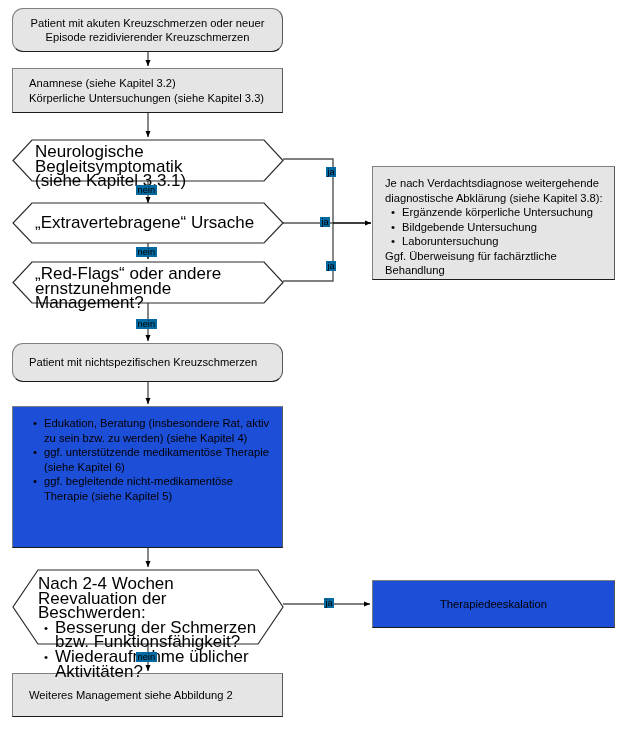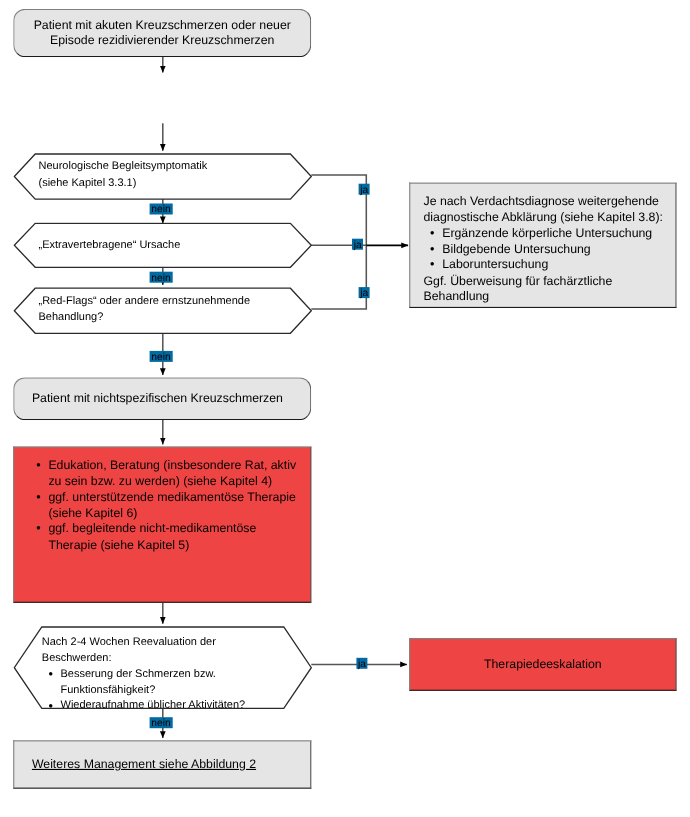--- a/index.html
+++ b/index.html
@@ -46,21 +46,21 @@
     border-top: 1.5px solid #808080;
     border-left: 1.5px solid #808080;
     border-right: 1.5px solid #595959;
     border-bottom: 1.5px solid #1a1a1a;
     background: #e5e5e5;
   }
   .box.rounded {
     border-radius: 11px;
   }
   .box.filled {
-    background: #ef4444;
+    background: #1d4ed8;
   }
   .pad {
     padding: 9px 14px 9px 16px;
   }
   .center {
     display: flex;
     align-items: center;
     justify-content: center;
     text-align: center;
     height: 100%;
@@ -77,21 +77,21 @@
     position: absolute;
   }
   .hex svg {
     position: absolute;
     left: 0;
     top: 0;
   }
   .hex .hextext {
     position: absolute;
     z-index: 3;
-    font-size: 10px;
+    font-size: 17px;
     line-height: 14.6px;
   }
   
   ul.bl {
     margin: 0;
     padding: 0 0 0 17px;
     list-style: none;
   }
   ul.bl > li {
     position: relative;
@@ -172,20 +172,26 @@
   <span class="elabel" style="left:324px; top:598px;">ja</span>
   <span class="elabel" style="left:136px; top:652px;">nein</span>
 
   <div class="node box rounded" style="left:12px; top:8px; width:271px; height:44px;">
     <div class="txt center" style="flex-direction:column; padding:0 10px;">
       <div>Patient mit akuten Kreuzschmerzen oder neuer</div>
       <div>Episode rezidivierender Kreuzschmerzen</div>
     </div>
   </div>
 
+  <div class="node box" style="left:12px; top:68px; width:271px; height:45px;">
+    <div class="txt vmid pad" style="flex-direction:column; align-items:flex-start; justify-content:center;">
+      <div>Anamnese (siehe Kapitel 3.2)</div>
+      <div>Körperliche Untersuchungen (siehe Kapitel 3.3)</div>
+    </div>
+  </div>
 
   <div class="hex" style="left:12px; top:139px; width:272px; height:43px;">
     <svg width="272" height="43" viewBox="0 0 272 43">
       <polygon points="20,1 252,1 271,21.5 252,42 20,42 1,21.5" fill="#ffffff" stroke="#2b2b2b" stroke-width="1.2"></polygon>
     </svg>
     <div class="hextext" style="left:23px; top:6px; width:225px;">
       <div>Neurologische Begleitsymptomatik</div>
       <div>(siehe Kapitel 3.3.1)</div>
     </div>
   </div>
@@ -198,21 +204,21 @@
       <div>„Extravertebragene“ Ursache</div>
     </div>
   </div>
 
   <div class="hex" style="left:12px; top:261px; width:272px; height:35px;">
     <svg width="272" height="43" viewBox="0 0 272 43">
       <polygon points="20,1 252,1 271,21.5 252,42 20,42 1,21.5" fill="#ffffff" stroke="#2b2b2b" stroke-width="1.2"></polygon>
     </svg>
     <div class="hextext" style="left:23px; top:6px; width:230px;">
       <div>„Red-Flags“ oder andere ernstzunehmende</div>
-      <div>Behandlung?</div>
+      <div>Management?</div>
     </div>
   </div>
 
   <div class="node box" style="left:372px; top:166px; width:243px; height:114px;">
     <div class="txt" style="padding:9px 8px 0 12px;">
       <div class="plain">Je nach Verdachtsdiagnose weitergehende</div>
       <div class="plain">diagnostische Abklärung (siehe Kapitel 3.8):</div>
       <ul class="bl">
         <li>Ergänzende körperliche Untersuchung</li>
         <li>Bildgebende Untersuchung</li>
@@ -252,19 +258,19 @@
       </ul>
     </div>
   </div>
 
   <div class="node box filled" style="left:372px; top:580px; width:243px; height:48px;">
     <div class="txt center">
       <div>Therapiedeeskalation</div>
     </div>
   </div>
 
-  <div class="node box" style="left:12px; top:673px; width:271px; height:44px;text-decoration:underline;">
+  <div class="node box" style="left:12px; top:673px; width:271px; height:44px;">
     <div class="txt vmid" style="padding-left:16px;">
       <div>Weiteres Management siehe Abbildung 2</div>
     </div>
   </div>
 
 </div>
 
 </body></html>

